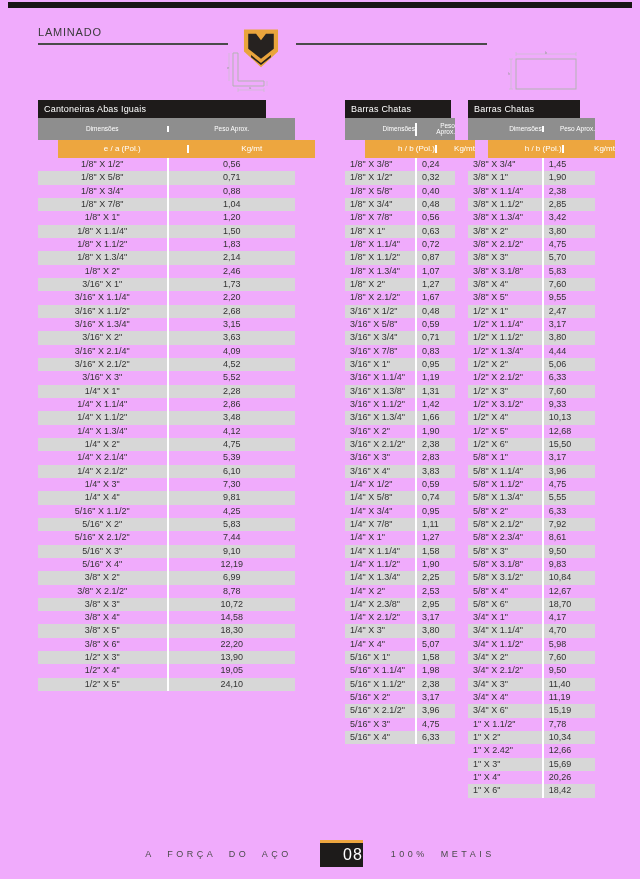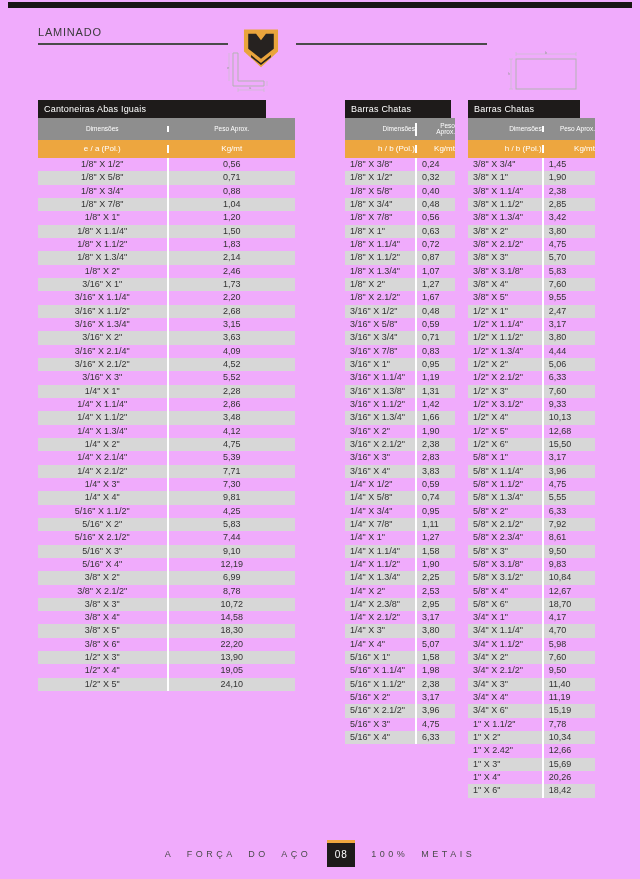--- a/index.html
+++ b/index.html
@@ -21,40 +21,40 @@
   .tbl1{left:38px;width:257px;--c1:50%;}
   .tbl2{left:345px;width:110px;--c1:63.6%;}
   .tbl3{left:468px;width:127px;--c1:58%;}
   .ttl{height:18px;line-height:18px;background:#1e1b1a;color:#ffffff;font-size:9px;
        padding-left:6px;box-sizing:border-box;letter-spacing:.2px;}
   .tbl1 .ttl{width:228px;}
   .tbl2 .ttl{width:106px;}
   .tbl3 .ttl{width:112px;}
   .hdr{display:flex;width:100%;box-sizing:border-box;}
   .hdr.gray{height:22px;background:#8e8e8e;color:#ffffff;font-size:6.5px;align-items:center;}
-  .hdr.orange{height:18px;background:#eda63f;color:#ffffff;font-size:8px;align-items:center;}
+  .hdr.orange{height:18px;background:#eda63f;color:#ffffff;font-size:8px;align-items:center;margin-left:20px;}
   .hdr span{display:block;box-sizing:border-box;line-height:1;}
   .hc1{width:var(--c1);}
   .hc2{width:calc(100% - var(--c1));border-left:2px solid #ffffff;}
   .t-center .hdr span{text-align:center;}
   .t-left .hdr span{text-align:right;padding-left:5px;}
   .rows{width:100%;}
   .row{display:flex;height:13.34px;line-height:13.5px;font-size:9px;color:#333333;}
   .rows .row:nth-child(even){background:#d7d7d7;}
   .row span{display:block;box-sizing:border-box;overflow:hidden;white-space:nowrap;}
   .c1{width:var(--c1);}
   .c2{width:calc(100% - var(--c1));border-left:2px solid #ffffff;}
   .t-center .row span{text-align:center;}
   .t-left .row span{text-align:left;padding-left:5px;}
 
   .footer{position:absolute;left:0;width:640px;top:840px;display:flex;justify-content:center;
-          align-items:center;gap:16px;}
+          align-items:center;gap:28px;}
   .foot-text{font-size:9px;letter-spacing:3.5px;word-spacing:7px;color:#4a4a4a;}
   .page-box{background:#1d1b1a;border-top:3px solid #eda63f;color:#ffffff;width:28px;height:24px;
-            line-height:24px;text-align:center;font-size:10px;letter-spacing:1px;}
+            line-height:24px;text-align:right;font-size:16px;letter-spacing:1px;padding-left:15px;}
   .dimtext{font-size:4px;fill:#9a9a9a;}
 </style>
 </head>
 <body>
 
 <div class="page">
 
   <div class="topbar"></div>
 
   <div class="laminado">LAMINADO</div>
@@ -190,21 +190,21 @@
         <div class="row">
           <span class="c1">1/4" X 2"</span>
           <span class="c2">4,75</span>
         </div>
         <div class="row">
           <span class="c1">1/4" X 2.1/4"</span>
           <span class="c2">5,39</span>
         </div>
         <div class="row">
           <span class="c1">1/4" X 2.1/2"</span>
-          <span class="c2">7,71</span>
+          <span class="c2">6,10</span>
         </div>
         <div class="row">
           <span class="c1">1/4" X 3"</span>
           <span class="c2">7,30</span>
         </div>
         <div class="row">
           <span class="c1">1/4" X 4"</span>
           <span class="c2">9,81</span>
         </div>
         <div class="row">

